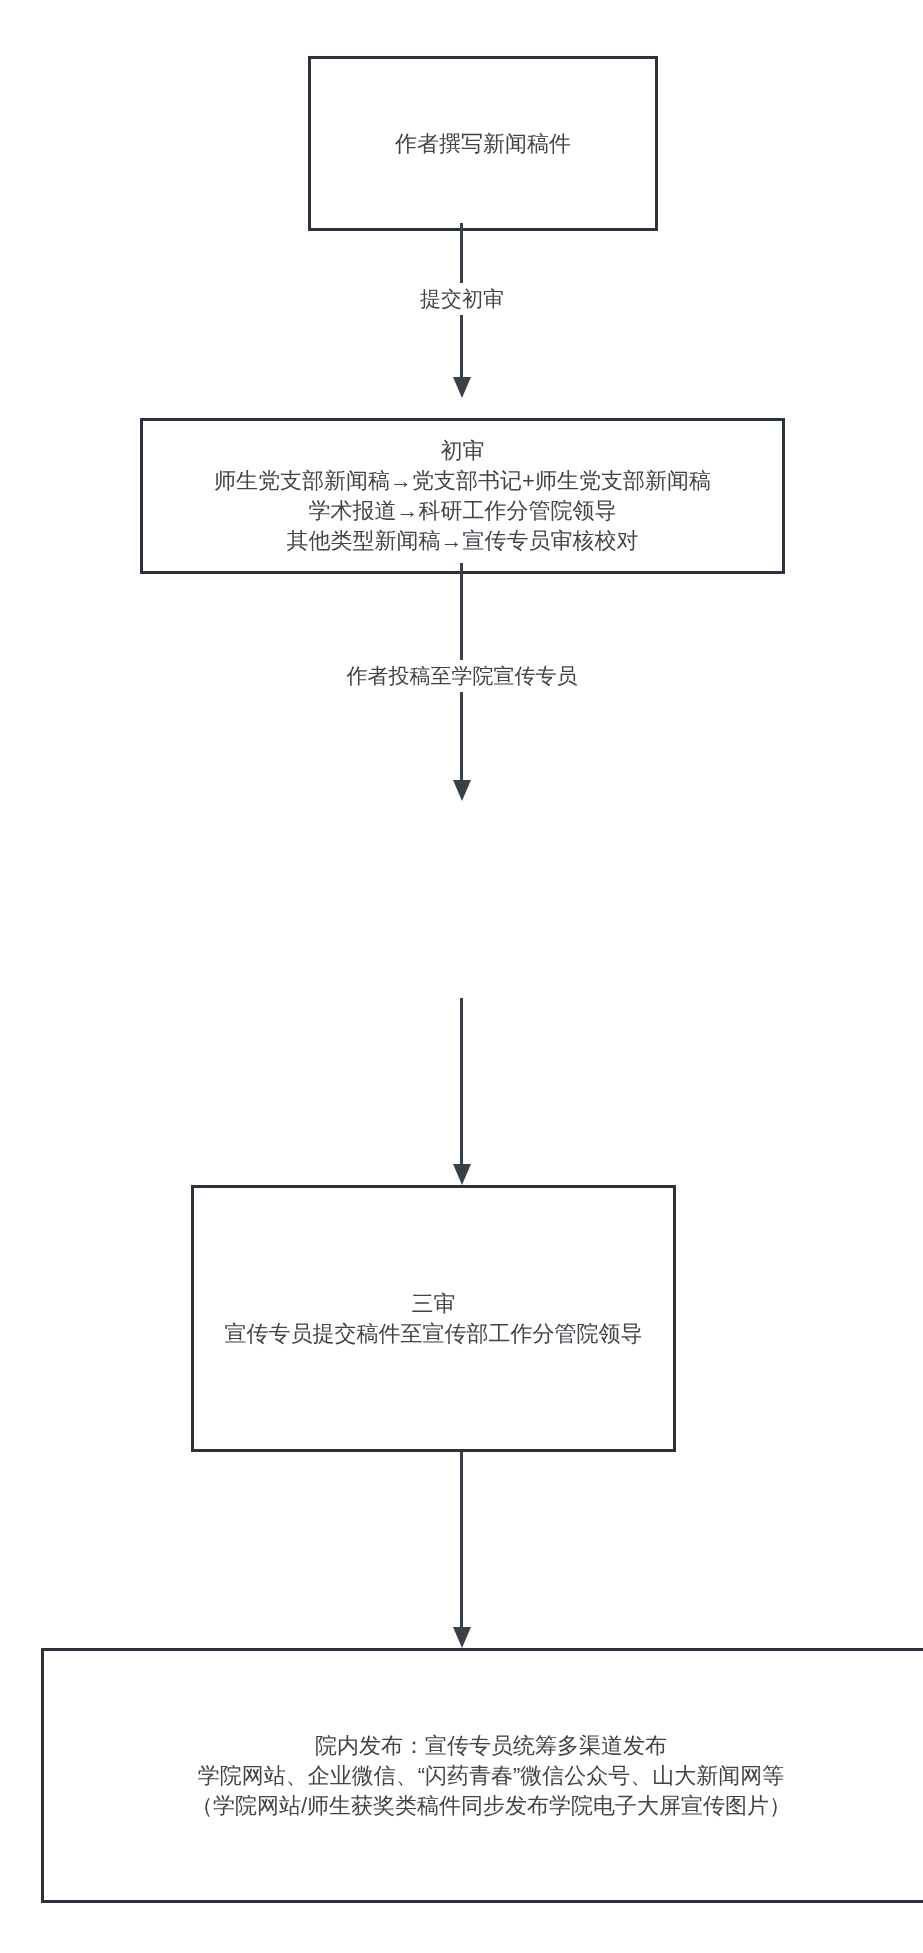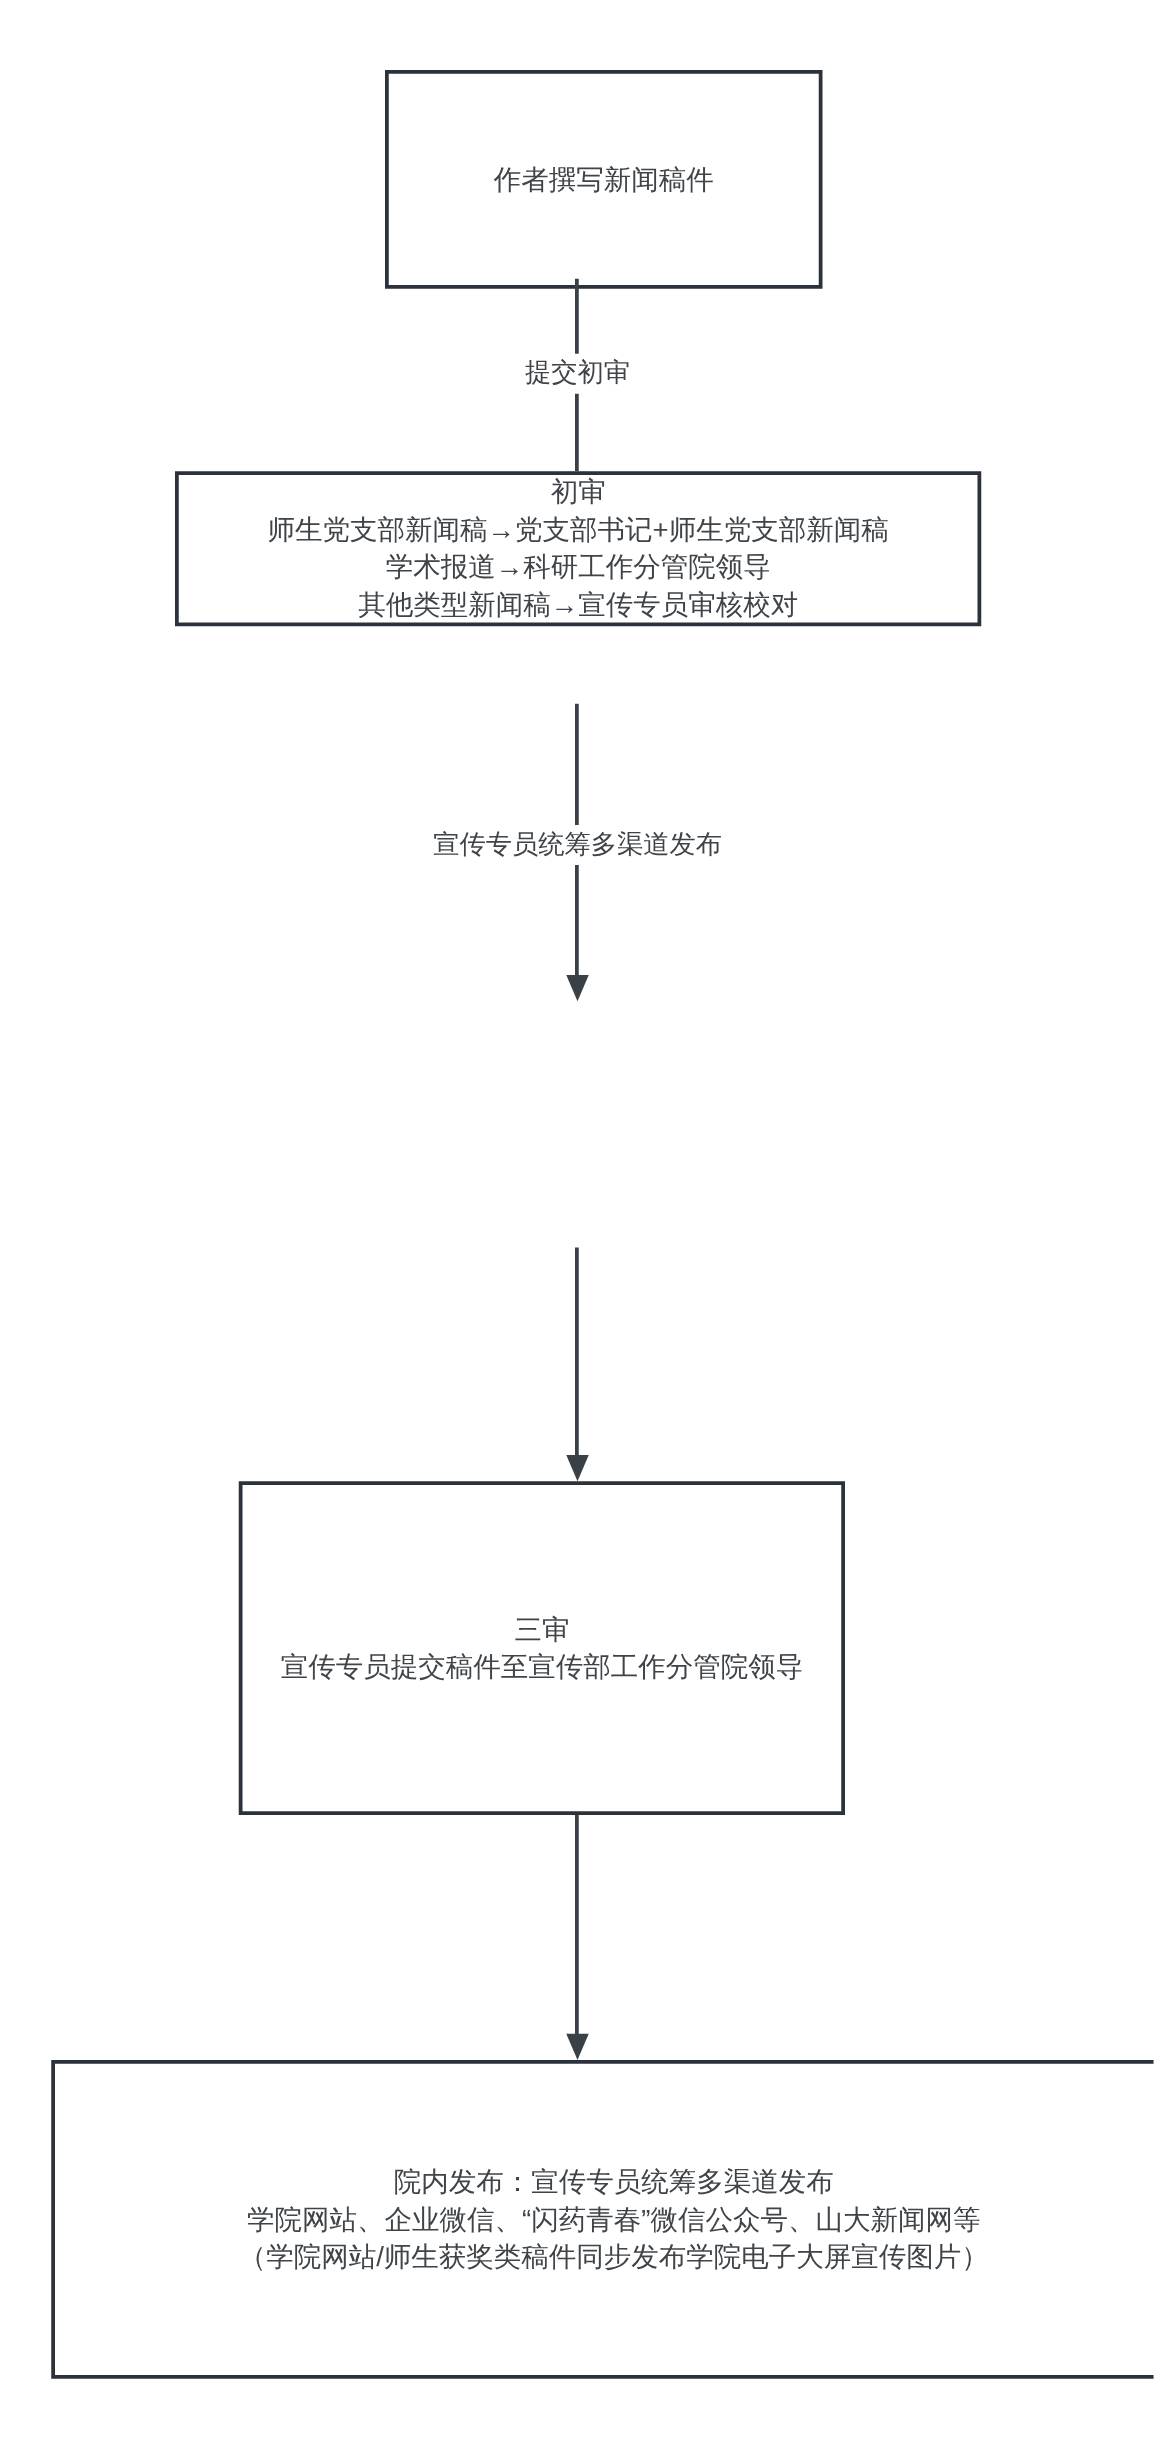--- a/index.html
+++ b/index.html
@@ -68,32 +68,32 @@
   <div class="node" style="left:308px; top:56px; width:350px; height:175px;">
     <div class="node-text">
       <div>作者撰写新闻稿件</div>
     </div>
   </div>
 
   <div class="connector" style="left:460px; top:223px; height:155px;"></div>
   <div class="arrowhead" style="left:453px; top:377px;"></div>
   <div class="edge-label" style="left:462px; top:283px;">提交初审</div>
 
-  <div class="node" style="left:140px; top:377px; width:645px; height:124px;">
+  <div class="node" style="left:140px; top:418px; width:645px; height:156px;">
     <div class="node-text">
       <div>初审</div>
       <div>师生党支部新闻稿→党支部书记+师生党支部新闻稿</div>
       <div>学术报道→科研工作分管院领导</div>
       <div>其他类型新闻稿→宣传专员审核校对</div>
     </div>
   </div>
 
   <div class="connector" style="left:460px; top:563px; height:218px;"></div>
   <div class="arrowhead" style="left:453px; top:780px;"></div>
-  <div class="edge-label" style="left:462px; top:660px;">宣传专员统筹多渠道发布</div>
+  <div class="edge-label" style="left:462px; top:660px;">作者投稿至学院宣传专员</div>
 
 
   <div class="connector" style="left:460px; top:998px; height:167px;"></div>
   <div class="arrowhead" style="left:453px; top:1164px;"></div>
 
   <div class="node" style="left:191px; top:1185px; width:485px; height:267px;">
     <div class="node-text">
       <div>三审</div>
       <div>宣传专员提交稿件至宣传部工作分管院领导</div>
     </div>

